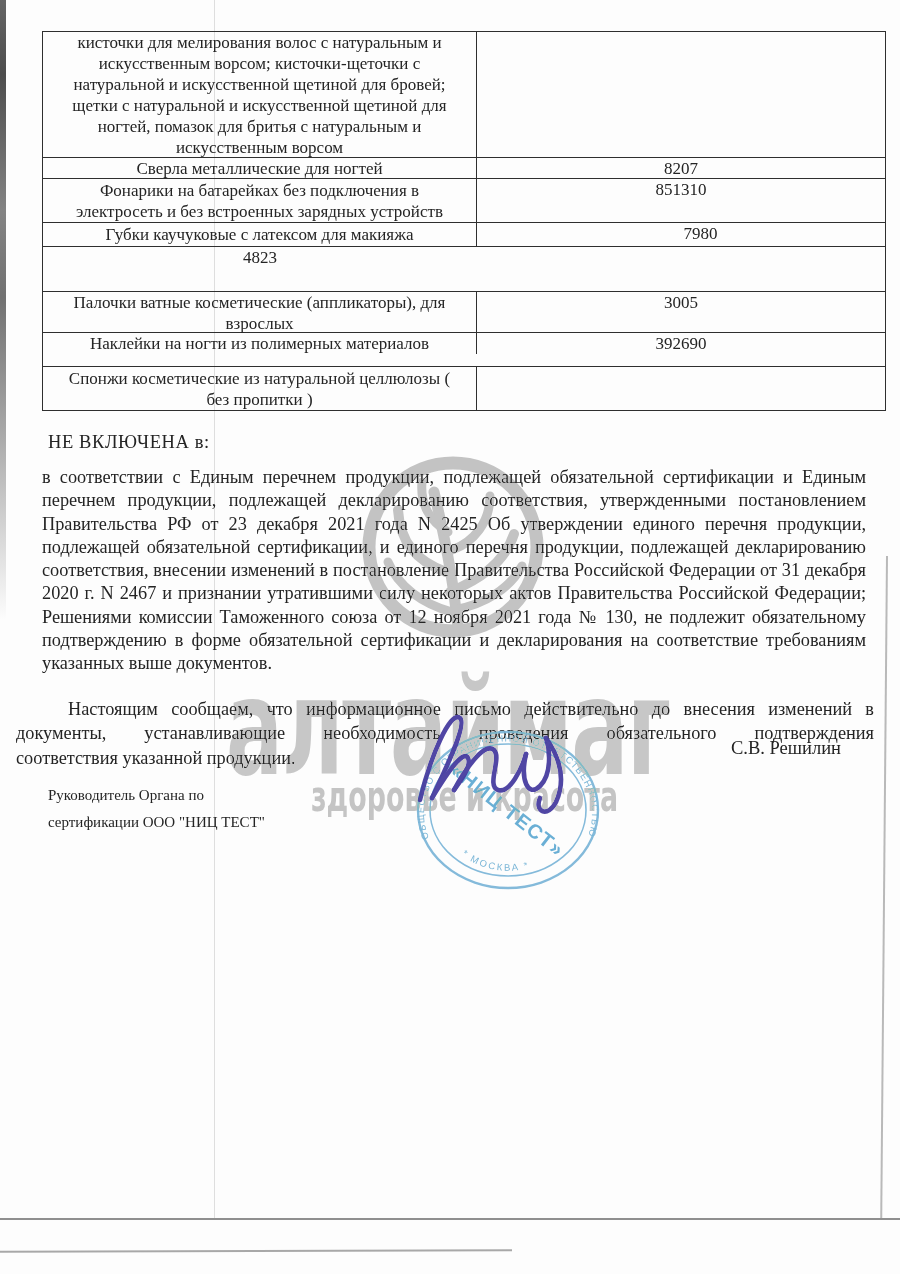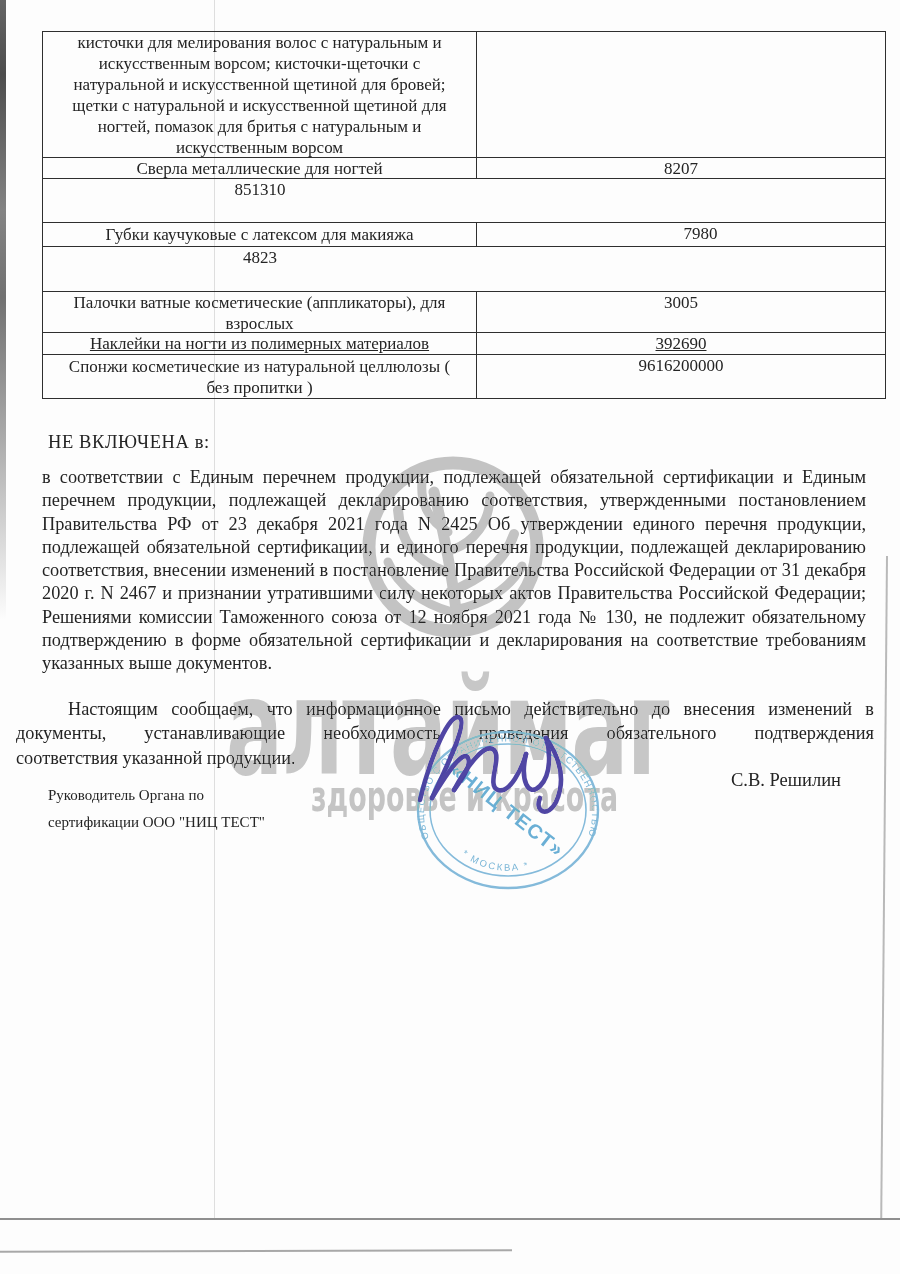--- a/index.html
+++ b/index.html
@@ -30,39 +30,39 @@
   .t-row:first-child{border-top:none;}
   .t-name{
     border-right:1.5px solid #2f2f2f;box-sizing:border-box;
     display:flex;align-items:center;justify-content:center;
     text-align:center;padding:0 24px;line-height:21px;
   }
   .t-code{
     box-sizing:border-box;text-align:center;line-height:20px;padding-top:1px;
   }
   .h-r1{height:125px;gap:40px;}.h-r2{height:21px;}.h-r3{height:44px;}.h-r4{height:24px;gap:39px;}
-  .h-r5{height:45px;}.h-r6{height:41px;}.h-r7{height:45px;}.h-r8{height:22px;text-decoration:underline;}.h-r9{height:44px;}
+  .h-r5{height:45px;}.h-r6{height:41px;}.h-r7{height:45px;}.h-r8{height:22px;}.h-r9{height:44px;margin-top:12px;}
 
   
   .heading{
     position:absolute;left:48px;top:432px;font-size:18.5px;letter-spacing:.6px;z-index:2;
   }
   .para1{position:absolute;left:42px;top:466px;width:824px;z-index:2;}
   .para2{position:absolute;left:16px;top:669px;width:858px;z-index:2;margin-top:28px;}
   .jline{
     font-size:18.3px;line-height:23.3px;
     text-align:justify;text-align-last:justify;
     white-space:nowrap; 
   }
   .jline.last{text-align-last:left;}
   .para2 .jline{line-height:24.3px;}
   .para2 .jline.first{text-indent:52px;}
 
   .sig-left{position:absolute;left:48px;top:782px;font-size:15px;line-height:27px;z-index:2;}
-  .sig-right{position:absolute;left:731px;top:738px;font-size:18.5px;z-index:2;margin-top:32px;}
+  .sig-right{position:absolute;left:731px;top:738px;font-size:18.5px;z-index:2;}
 
   
   .stamp{position:absolute;left:408px;top:722px;z-index:3;opacity:.92;}
   .autograph{position:absolute;left:398px;top:688px;z-index:4;opacity:.95;}
 
   
   .wm-layer{position:absolute;left:0;top:0;width:900px;height:1274px;z-index:6;pointer-events:none;mix-blend-mode:darken;}
   .wm-emblem{position:absolute;left:358px;top:452px;}
   .wm-brand{
     position:absolute;left:226px;top:661px;
@@ -91,40 +91,40 @@
 <div class="doc-table">
   <div class="t-row h-r1">
     <div class="t-name">кисточки для мелирования волос с натуральным и искусственным ворсом; кисточки-щеточки с натуральной и искусственной щетиной для бровей; щетки с натуральной и искусственной щетиной для ногтей, помазок для бритья с натуральным и искусственным ворсом</div>
     <div class="t-code"></div>
   </div>
   <div class="t-row h-r2">
     <div class="t-name">Сверла металлические для ногтей</div>
     <div class="t-code">8207</div>
   </div>
   <div class="t-row h-r3">
+    <div class="t-name">Фонарики на батарейках без подключения в электросеть и без встроенных зарядных устройств</div>
     <div class="t-code">851310</div>
   </div>
   <div class="t-row h-r4">
     <div class="t-name">Губки каучуковые с латексом для макияжа</div>
     <div class="t-code">7980</div>
   </div>
   <div class="t-row h-r5">
     <div class="t-code">4823</div>
   </div>
   <div class="t-row h-r6">
     <div class="t-name">Палочки ватные косметические (аппликаторы), для взрослых</div>
     <div class="t-code">3005</div>
   </div>
   <div class="t-row h-r8">
     <div class="t-name">Наклейки на ногти из полимерных материалов</div>
     <div class="t-code">392690</div>
   </div>
   <div class="t-row h-r9">
     <div class="t-name">Спонжи косметические из натуральной целлюлозы ( без пропитки )</div>
-    <div class="t-code">9616200000</div>
   </div>
 </div>
 
 <div class="heading">НЕ ВКЛЮЧЕНА в:</div>
 
 <div class="para1">
   <div class="jline">в соответствии с Единым перечнем продукции, подлежащей обязательной сертификации и Единым</div>
   <div class="jline">перечнем продукции, подлежащей декларированию соответствия, утвержденными постановлением</div>
   <div class="jline">Правительства РФ от 23 декабря 2021 года N 2425 Об утверждении единого перечня продукции,</div>
   <div class="jline">подлежащей обязательной сертификации, и единого перечня продукции, подлежащей декларированию</div>

